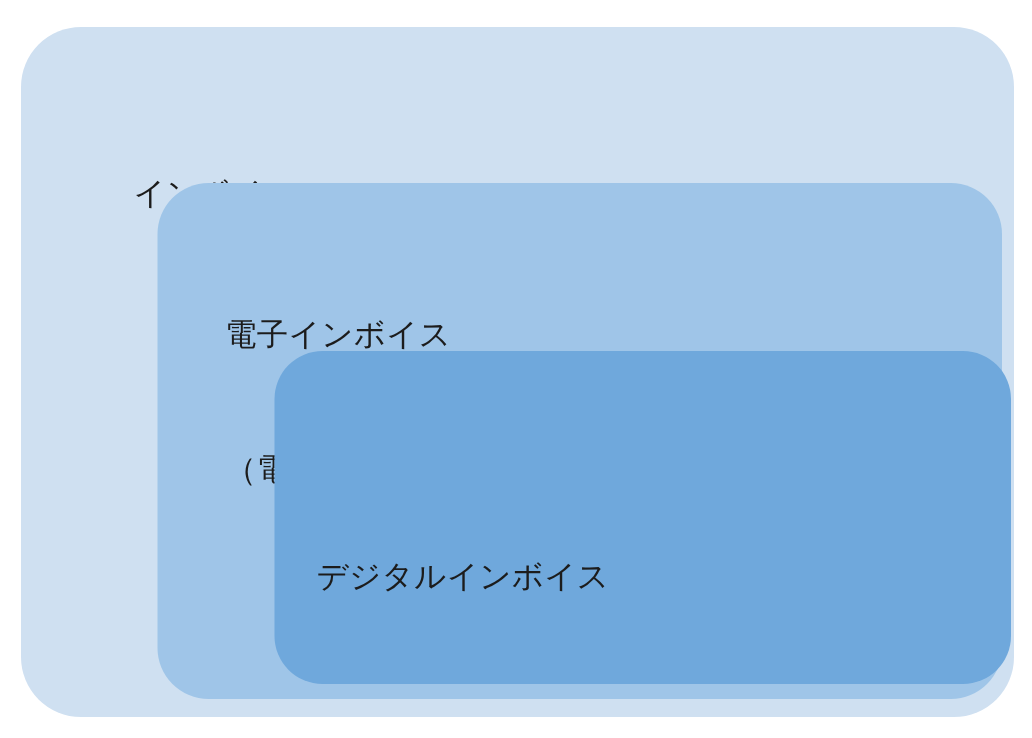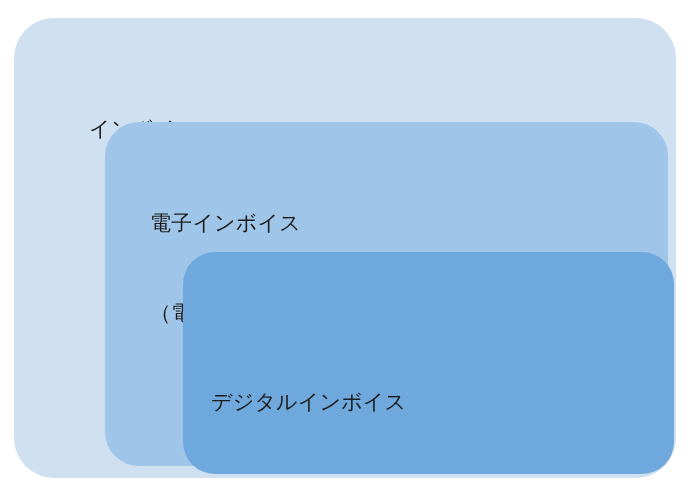--- a/index.html
+++ b/index.html
@@ -41,21 +41,21 @@
     left: 91px;
     top: 104px;
     width: 563px;
     height: 344px;
     background: #9fc5e8;
     border-radius: 34px;
   }
 
   .layer-inner {
     left: 78px;
-    top: 130px;
+    top: 112px;
     width: 491px;
     height: 222px;
     background: #6fa8dc;
     border-radius: 32px;
   }
 
   
   .layer-label {
     position: absolute;
     color: #1c1c1c;

